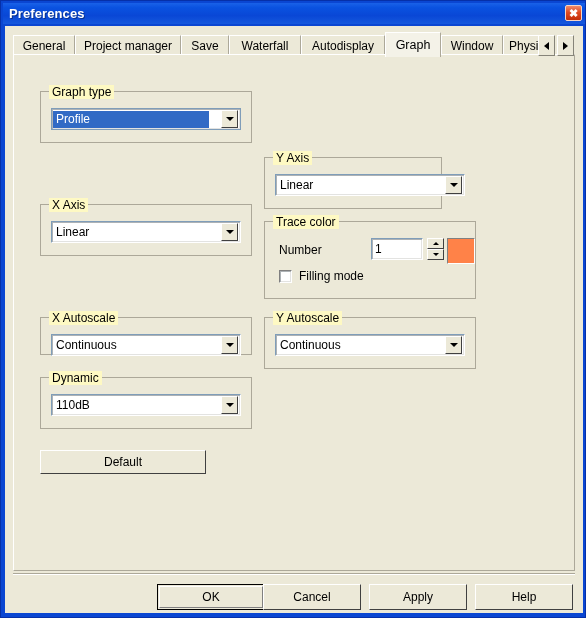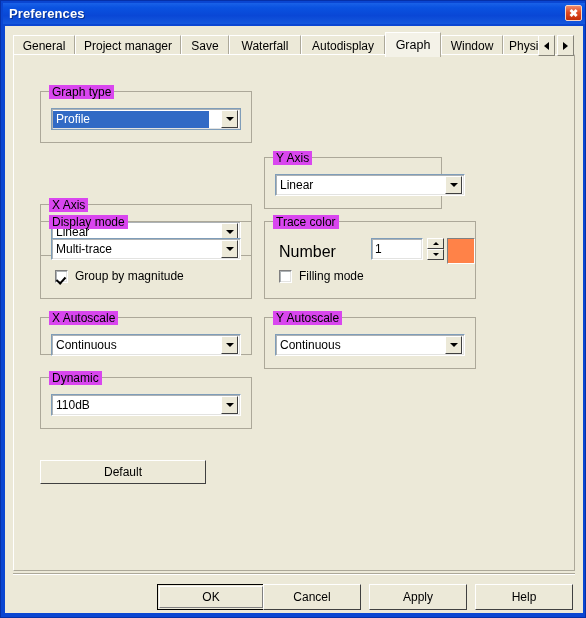--- a/index.html
+++ b/index.html
@@ -153,21 +153,21 @@
   .group {
     position: absolute;
     box-sizing: border-box;
     border: 1px solid #aca899;
     background: transparent;
   }
   .group-label {
     position: absolute;
     top: -7px;
     left: 8px;
-    background: #d946ef;
+    background: #fef9c3;
     padding: 0 3px;
     font-size: 12px;
     color: #000000;
     white-space: nowrap;
   }
 
   
   .combo {
     position: absolute;
     box-sizing: border-box;
@@ -297,21 +297,21 @@
     position: absolute;
     box-sizing: border-box;
     border: 1px solid;
     border-color: #808080 #ffffff #ffffff #808080;
   }
   .swatch-inner {
     width: 100%; height: 100%;
   }
   .static-label {
     position: absolute;
-    font-size: 16px;
+    font-size: 12px;
     white-space: nowrap;
   }
 
   
   .pushbtn {
     position: absolute;
     box-sizing: border-box;
     background: #ece9d8;
     border: 1px solid;
     border-color: #ffffff #404040 #404040 #ffffff;
@@ -428,33 +428,20 @@
       <div class="group" style="left:250px; top:102px; width:178px; height:52px;">
         <span class="group-label">Y Axis</span>
         <div class="combo" style="left:10px; top:16px; width:190px;">
           <span class="combo-text">Linear</span>
           <span class="combo-btn">
             <span class="arrow-d"></span>
           </span>
         </div>
       </div>
 
-      <div class="group" style="left:26px; top:166px; width:212px; height:78px;">
-        <span class="group-label">Display mode</span>
-        <div class="combo" style="left:10px; top:16px; width:190px;">
-          <span class="combo-text">Multi-trace</span>
-          <span class="combo-btn">
-            <span class="arrow-d"></span>
-          </span>
-        </div>
-        <div class="check-row" style="left:14px; top:47px;">
-          <span class="checkbox checked"></span>
-          <span class="check-label">Group by magnitude</span>
-        </div>
-      </div>
 
       <div class="group" style="left:250px; top:166px; width:212px; height:78px;text-decoration:underline;">
         <span class="group-label">Trace color</span>
 
         <span class="static-label" style="left:14px; top:21px;">Number</span>
 
         <div class="numfield" style="left:106px; top:16px; width:52px; height:22px;">
           <span>1</span>
         </div>
 
@@ -500,21 +487,21 @@
       <div class="group" style="left:26px; top:322px; width:212px; height:52px;">
         <span class="group-label">Dynamic</span>
         <div class="combo" style="left:10px; top:16px; width:190px;">
           <span class="combo-text">110dB</span>
           <span class="combo-btn">
             <span class="arrow-d"></span>
           </span>
         </div>
       </div>
 
-      <div class="pushbtn" style="left:26px; top:405px; width:166px; height:24px;">
+      <div class="pushbtn" style="left:26px; top:395px; width:166px; height:24px;">
         <span>Default</span>
       </div>
 
     </div>
 
     <div id="bottombar">
       <div id="bottom-sep"></div>
 
       <div class="pushbtn default-focus" style="left:152px; top:11px; width:108px; height:26px;">
         <span class="btn-inner"></span>

